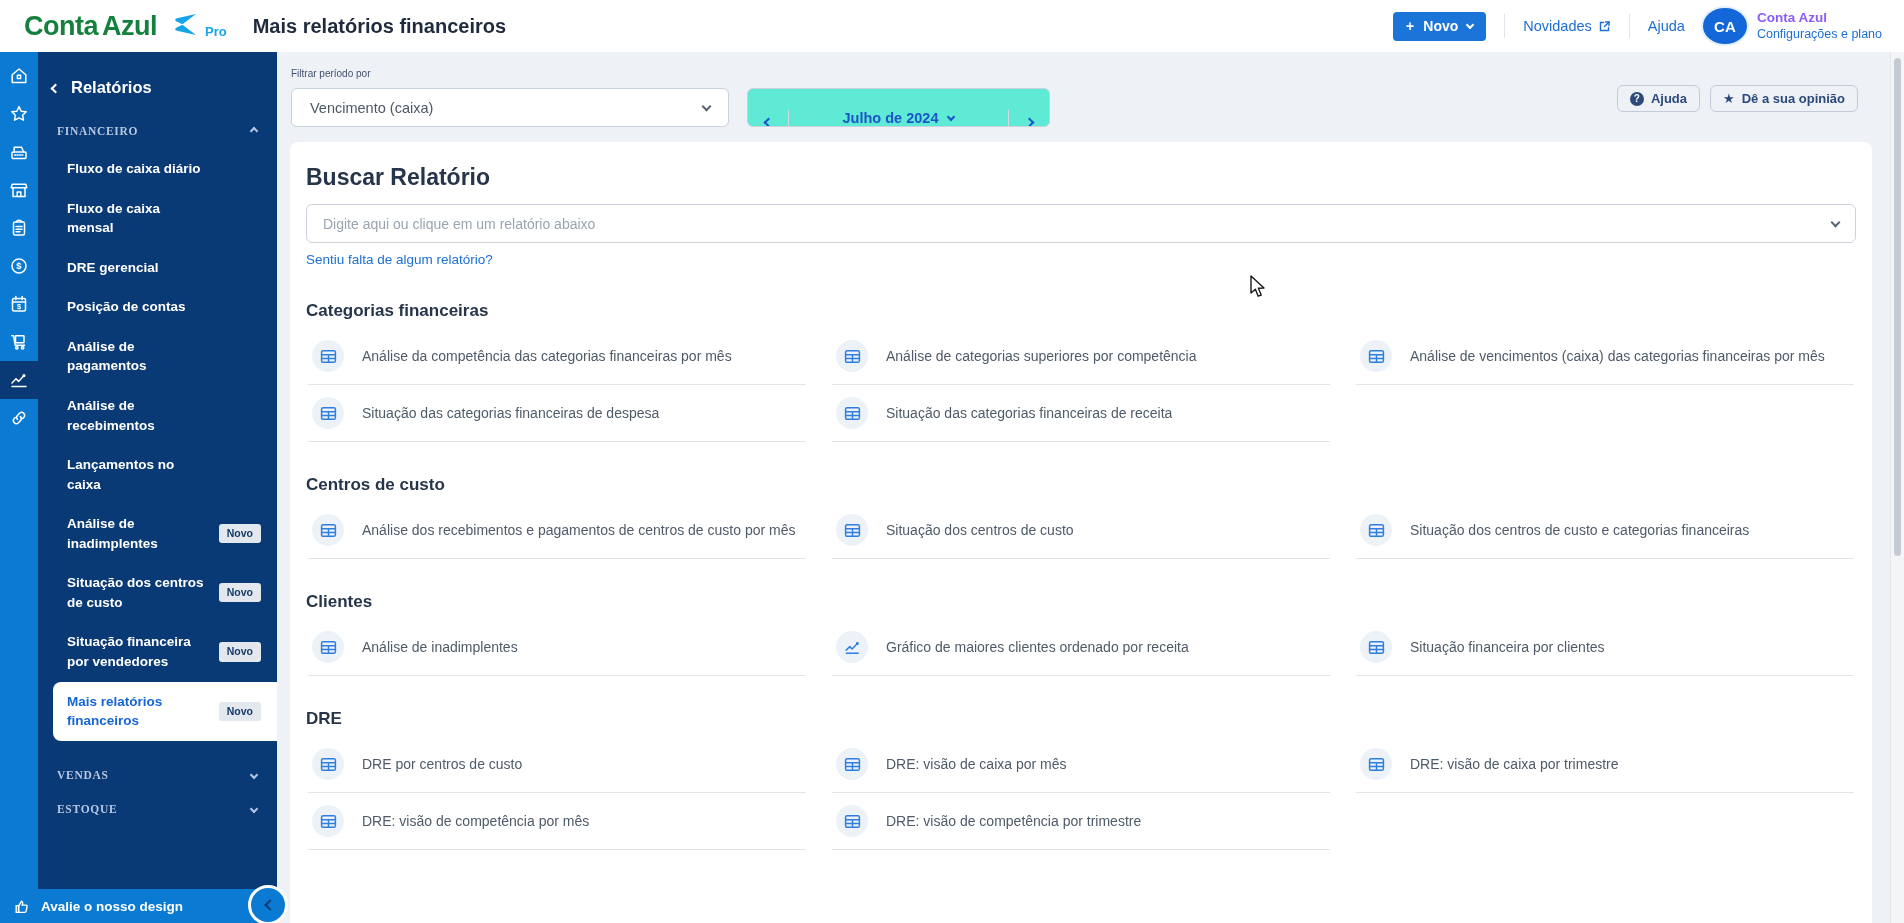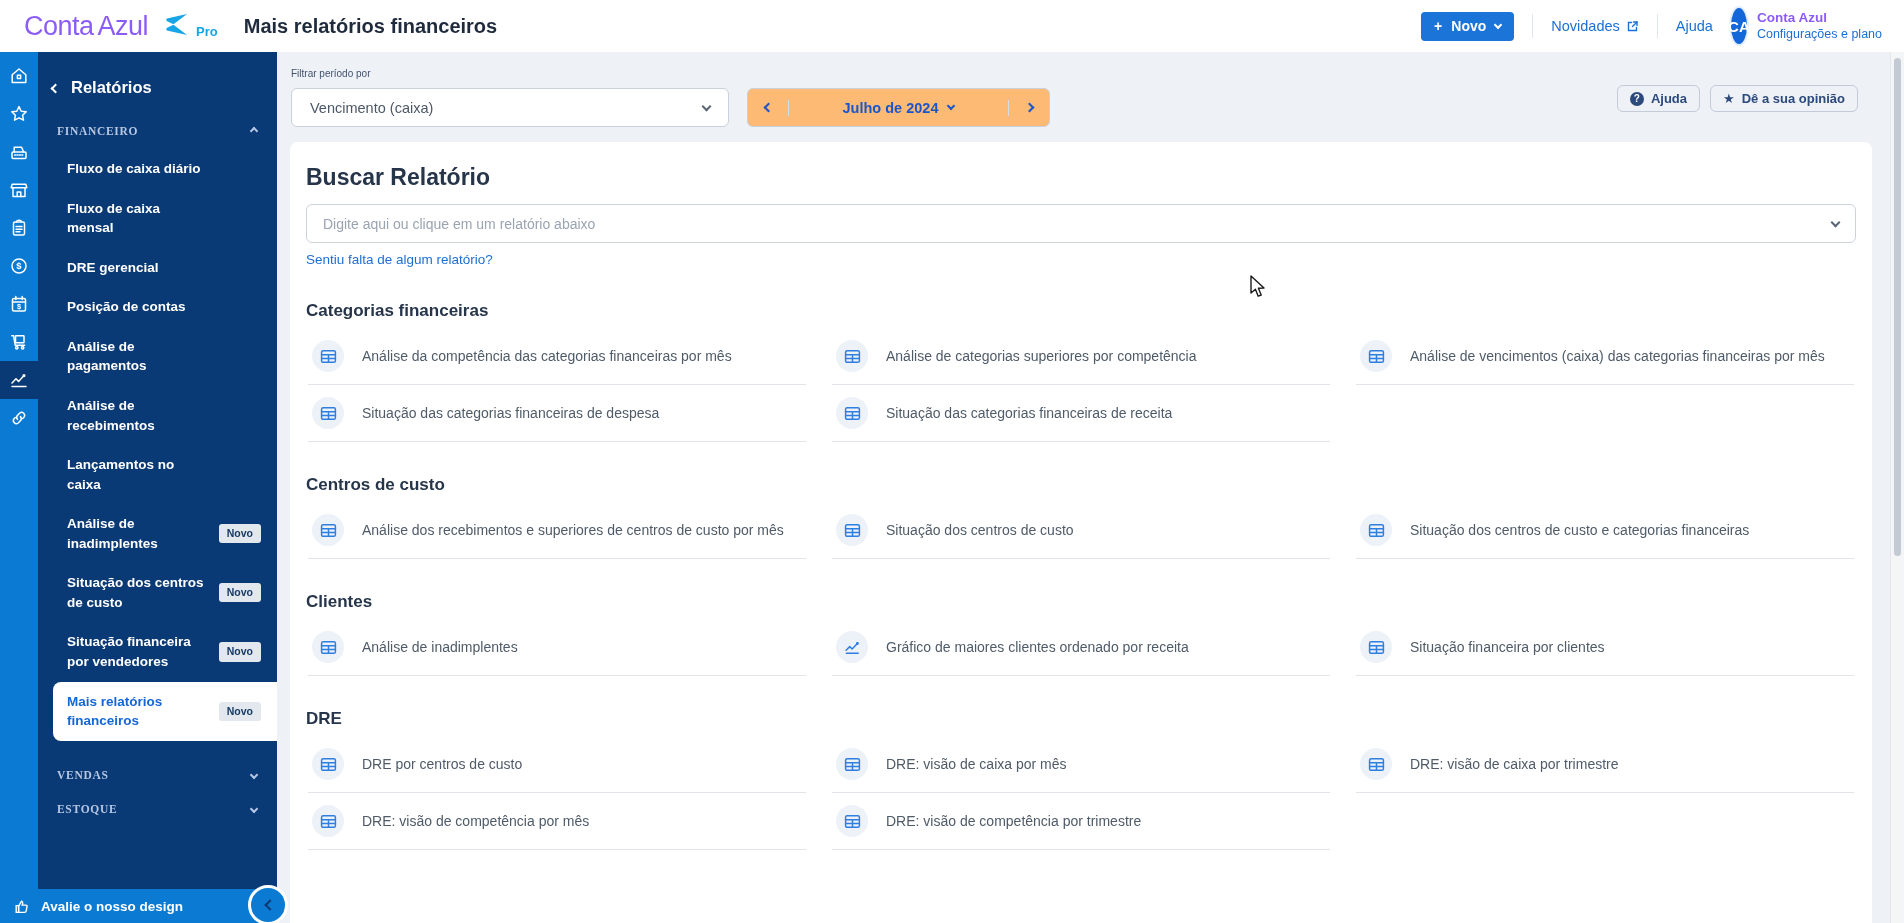--- a/index.html
+++ b/index.html
@@ -3,31 +3,31 @@
 <meta charset="utf-8">
 <style>
   * { margin:0; padding:0; box-sizing:border-box; }
   html,body { background:#dfe3ea; }
   body { font-family:"Liberation Sans","DejaVu Sans",sans-serif; }
   .app { position:relative; width:1904px; height:923px; overflow:hidden; background:#eef1f6; }
 
   
   .topbar { position:absolute; left:0; top:0; width:1904px; height:52px; background:#fff; display:flex; align-items:center; z-index:30; }
   .brand { display:flex; align-items:flex-end; margin-left:24px; gap:4px; }
-  .brand .word { font-size:27px; font-weight:normal; color:#8b5cf6; letter-spacing:-0.5px; line-height:1; }
+  .brand .word { font-size:27px; font-weight:bold; color:#15803d; letter-spacing:-0.5px; line-height:1; }
   .brand .mark { margin:0 4px 1px 8px; }
   .brand .pro { font-size:13px; font-weight:bold; color:#18a5e8; margin-bottom:1px; }
   .page-title { font-size:20px; font-weight:bold; color:#1f2b3d; margin-left:26px; }
   .top-right { margin-left:auto; display:flex; align-items:center; gap:18px; padding-right:22px; }
   .novo-btn { height:29px; background:#1b74d8; color:#fff; border:none; border-radius:4px; padding:0 13px; font-size:14px; font-weight:bold; display:flex; align-items:center; gap:9px; cursor:pointer; font-family:inherit; }
   .novo-btn .chev { border-color:#fff; width:6px; height:6px; margin-top:-3px; }
   .vsep { width:1px; height:24px; background:#e1e5ec; }
   .top-link { color:#1c6fd4; font-size:14.5px; display:flex; align-items:center; gap:6px; cursor:pointer; text-decoration:none; }
   .account { display:flex; align-items:center; gap:10px; cursor:pointer; }
-  .avatar { width:16px; height:36px; border-radius:50%; background:#1467d8; color:#fff; font-size:15px; font-weight:bold; display:flex; align-items:center; justify-content:center; box-shadow:0 0 0 2px #e3effc; }
+  .avatar { width:44px; height:36px; border-radius:50%; background:#1467d8; color:#fff; font-size:15px; font-weight:bold; display:flex; align-items:center; justify-content:center; box-shadow:0 0 0 2px #e3effc; }
   .acct-name { font-size:13.5px; font-weight:bold; color:#8b5cf6; line-height:1.25; }
   .acct-link { font-size:12.5px; color:#1c6fd4; line-height:1.25; }
 
   
   .rail { position:absolute; left:0; top:52px; width:38px; height:837px; background:#0b7ad2; display:flex; flex-direction:column; align-items:stretch; padding-top:5px; z-index:20; }
   .rail-item { width:38px; height:38px; display:flex; align-items:center; justify-content:center; cursor:pointer; }
   .rail-item.active { background:#0a3a75; }
   .rail-item svg { stroke:#fff; fill:none; stroke-width:1.5; stroke-linecap:round; stroke-linejoin:round; }
 
   
@@ -50,21 +50,21 @@
   .side-footer .txt { color:#fff; font-size:13.5px; font-weight:bold; }
   .collapse-btn { position:absolute; left:248px; top:885px; width:40px; height:40px; border-radius:50%; background:#0b7ad2; border:3px solid #fff; display:flex; align-items:center; justify-content:center; z-index:26; cursor:pointer; }
   .collapse-btn .chev { border-color:#0a3a75; border-width:2.5px; width:8px; height:8px; margin-left:3px; }
 
   
   .main { position:absolute; left:277px; top:52px; right:0; bottom:0; background:#eef1f6; }
   .filter-label { position:absolute; left:14px; top:16px; font-size:10px; color:#42526e; }
   .filter-select { position:absolute; left:14px; top:36px; width:438px; height:39px; background:#fff; border:1px solid #c9d1dc; border-radius:6px; display:flex; align-items:center; justify-content:space-between; padding:0 18px; cursor:pointer; }
   .filter-select .val { font-size:14.5px; color:#4d5866; }
   .filter-select .chev { color:#5a6575; border-color:#5a6575; margin-top:-3px; }
-  .date-nav { position:absolute; left:470px; top:36px; width:303px; height:39px; background:#fdba74; border:1px solid #c9d1dc; border-radius:6px; display:flex; align-items:center; overflow:hidden; }
+  .date-nav { position:absolute; left:470px; top:36px; width:303px; height:39px; background:#5eead4; border:1px solid #c9d1dc; border-radius:6px; display:flex; align-items:flex-end; overflow:hidden; }
   .date-btn { width:40px; display:flex; align-items:center; justify-content:center; cursor:pointer; color:#1d55c8; }
   .date-btn .chev { border-width:2.5px; width:7px; height:7px; }
   .date-mid { flex:1; border-left:1px solid #d5dbe4; border-right:1px solid #d5dbe4; display:flex; align-items:center; justify-content:center; gap:10px; color:#1d55c8; font-size:14.5px; font-weight:bold; cursor:pointer; }
   .date-mid .chev { width:6px; height:6px; margin-top:-3px; }
   .page-actions { position:absolute; right:46px; top:33px; display:flex; gap:10px; }
   .chip-btn { height:27px; border:1px solid #c3cbd8; border-radius:6px; background:transparent; display:flex; align-items:center; gap:7px; padding:0 12px; font-size:13px; font-weight:bold; color:#2c4a7c; cursor:pointer; font-family:inherit; }
   .q-icon { width:14px; height:14px; border-radius:50%; background:#2c4a7c; color:#fff; font-size:10px; font-weight:bold; display:flex; align-items:center; justify-content:center; }
   .star-icon { color:#2c4a7c; font-size:13px; line-height:1; }
 
   
@@ -367,21 +367,21 @@
           <div class="section">
             <div class="section-title">Centros de custo</div>
             <div class="grid">
               <div class="report-item">
                 <span class="r-icon">
                   <svg width="17" height="17" viewBox="0 0 16 16">
                     <rect x="1.5" y="2.5" width="13" height="11" rx="1.5"></rect>
                     <path d="M1.5 6.3 H14.5 M1.5 9.9 H14.5 M8 6.3 V13.5"></path>
                   </svg>
                 </span>
-                <span class="r-label">Análise dos recebimentos e superiores de centros de custo por mês</span>
+                <span class="r-label">Análise dos recebimentos e pagamentos de centros de custo por mês</span>
               </div>
               <div class="report-item">
                 <span class="r-icon">
                   <svg width="17" height="17" viewBox="0 0 16 16">
                     <rect x="1.5" y="2.5" width="13" height="11" rx="1.5"></rect>
                     <path d="M1.5 6.3 H14.5 M1.5 9.9 H14.5 M8 6.3 V13.5"></path>
                   </svg>
                 </span>
                 <span class="r-label">Situação dos centros de custo</span>
               </div>

